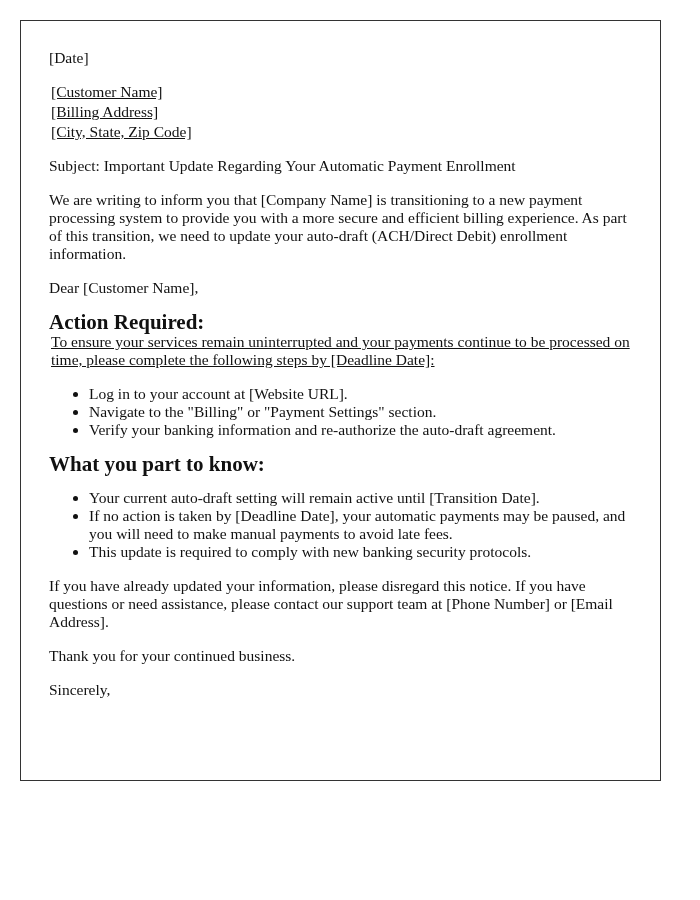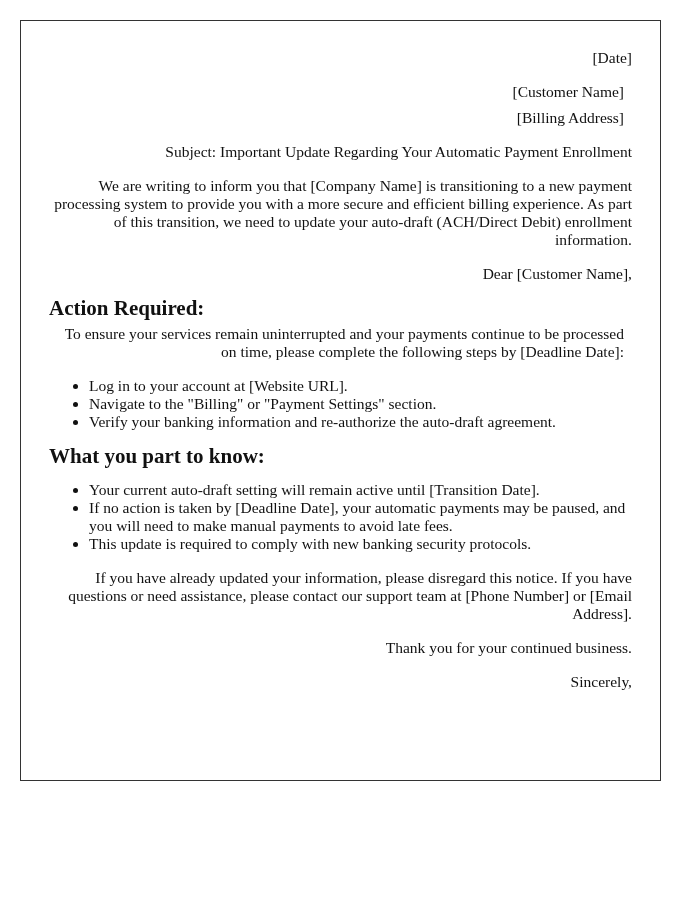--- a/index.html
+++ b/index.html
@@ -5,37 +5,38 @@
   html, body { margin: 0; padding: 0; background: #ffffff; }
   body { width: 700px; height: 900px; position: relative; font-family: "Liberation Serif", "DejaVu Serif", serif; color: #111; }
   .letter {
     position: absolute; left: 20px; top: 20px;
     width: 641px; height: 761px;
     box-sizing: border-box;
     border: 1px solid #333;
     padding: 28px 28px 0 28px;
     font-size: 15.5px; line-height: 18px;
   }
-  p { margin: 0 0 16px 0; text-align: right; }
-  .block p { margin: 8px; }
+  p { margin: 0 0 16px 0; }
+  .block p { margin: 2px; text-decoration: underline; }
   .block { margin-bottom: 16px; }
   h3 { font-size: 21px; font-weight: bold; margin: 0; line-height: 18px; }
   ul { margin: 0 0 16px 0; padding-left: 40px; }
   ul li { margin: 0; }
   .section-head-alone { margin-bottom: 16px; }
 </style>
 </head>
 <body>
 
 <div class="letter">
   <p>[Date]</p>
 
   <div class="block">
     <p>[Customer Name]</p>
     <p>[Billing Address]</p>
+    <p>[City, State, Zip Code]</p>
   </div>
 
   <p>Subject: Important Update Regarding Your Automatic Payment Enrollment</p>
   <p>We are writing to inform you that [Company Name] is transitioning to a new payment processing system to provide you with a more secure and efficient billing experience. As part of this transition, we need to update your auto-draft (ACH/Direct Debit) enrollment information.</p>
   <p>Dear [Customer Name],</p>
 
   <div class="block">
     <h3>Action Required:</h3>
     <p>To ensure your services remain uninterrupted and your payments continue to be processed on time, please complete the following steps by [Deadline Date]:</p>
   </div>

